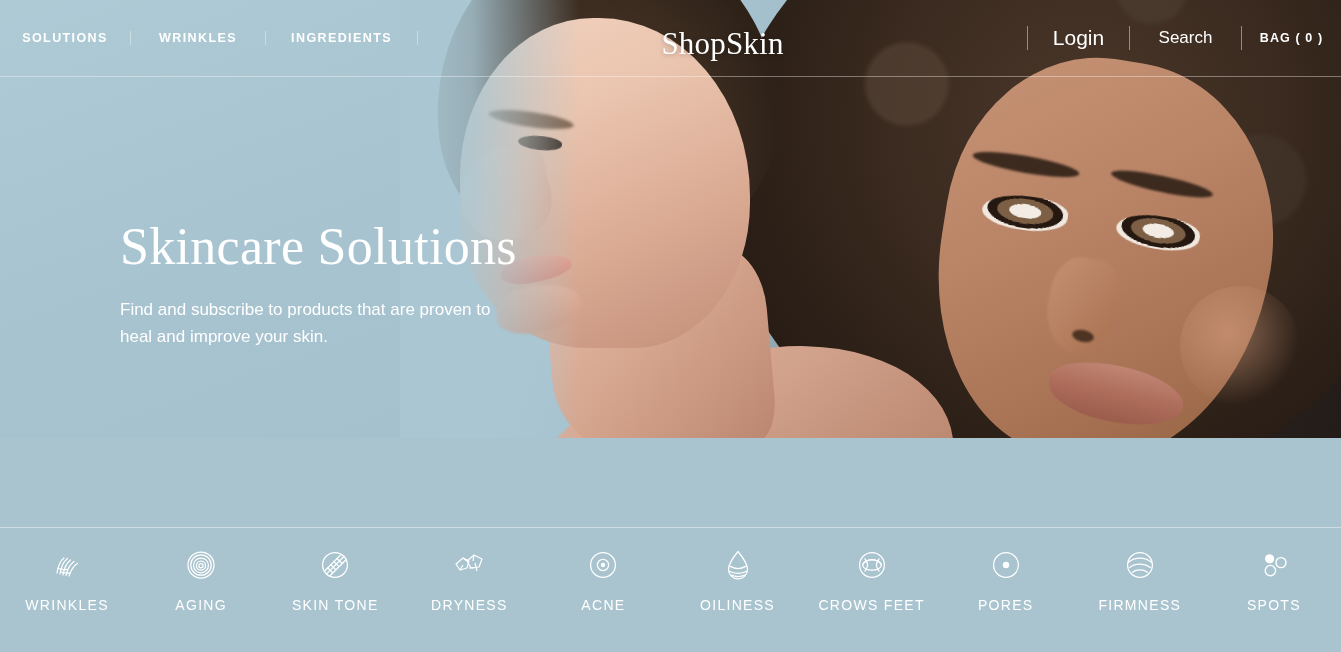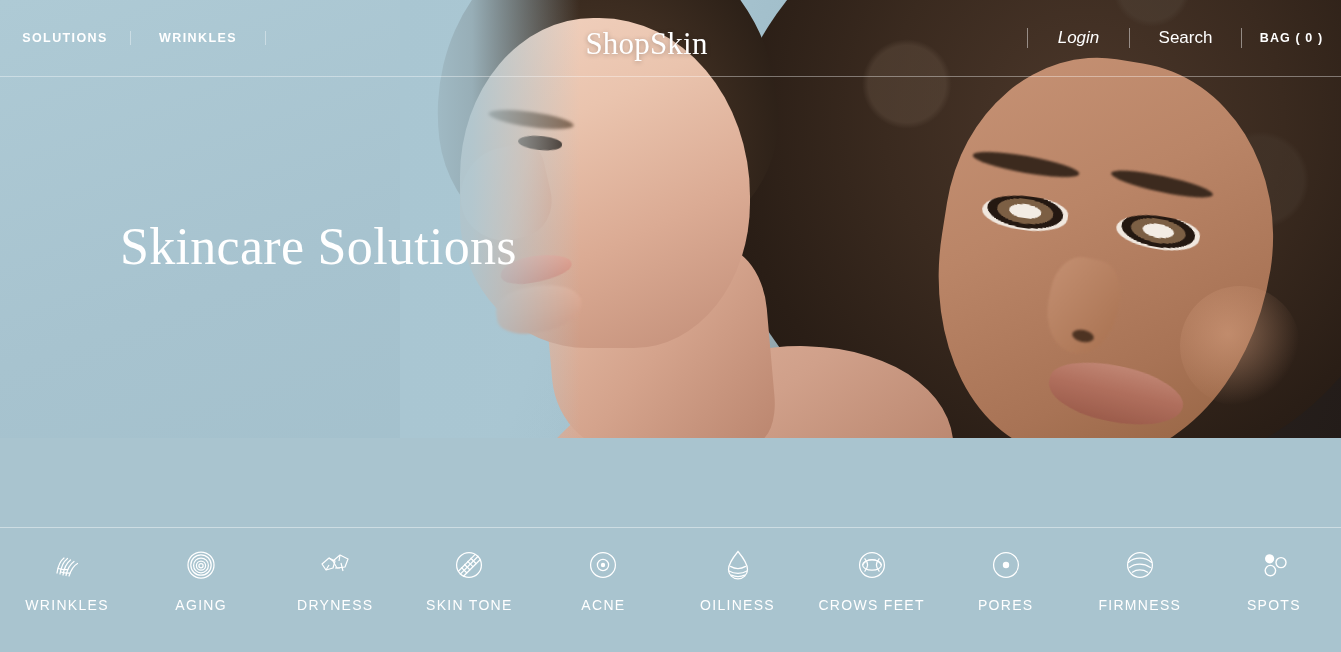--- a/index.html
+++ b/index.html
@@ -163,21 +163,21 @@
   .logo{
     color:#fff; font-family:"Liberation Serif", serif; font-size:31px;
     letter-spacing:.2px; text-shadow:0 1px 5px rgba(0,0,0,.28); cursor:pointer;
   }
   .nav-right{ display:flex; align-items:stretch; }
   .nav-cell-r{
     display:flex; align-items:center; justify-content:center;
     border-left:1px solid rgba(255,255,255,.45);
     color:#fff; cursor:pointer; user-select:none;
   }
-  .nav-cell-r.login{ width:102px; font-size:17px;font-style:italic; }
+  .nav-cell-r.login{ width:102px; font-size:21px; }
   .nav-cell-r.search{ width:112px; font-size:17px; }
   .nav-cell-r.bag{ width:100px; font-size:12.5px; font-weight:700; letter-spacing:1.1px; }
 
   
   .hero-copy{ position:absolute; left:120px; top:218px; z-index:15; }
   .hero-title{
     font-family:"Liberation Serif", serif; font-size:52px; color:#ffffff;
     font-weight:400; letter-spacing:.3px; line-height:1.1;
   }
   .hero-sub{
@@ -247,20 +247,23 @@
   <div class="band-divider"></div>
 
   <div class="header">
     <div class="nav-left">
       <div class="nav-cell solutions">
         <span>SOLUTIONS</span>
       </div>
       <div class="nav-cell products">
         <span>WRINKLES</span>
       </div>
+      <div class="nav-cell ingredients">
+        <span>INGREDIENTS</span>
+      </div>
     </div>
 
     <div class="logo-wrap">
       <div class="logo">ShopSkin</div>
     </div>
 
     <div class="nav-right">
       <div class="nav-cell-r login">
         <span>Login</span>
       </div>
@@ -268,20 +271,21 @@
         <span>Search</span>
       </div>
       <div class="nav-cell-r bag">
         <span>BAG ( 0 )</span>
       </div>
     </div>
   </div>
 
   <div class="hero-copy">
     <h1 class="hero-title">Skincare Solutions</h1>
+    <p class="hero-sub">Find and subscribe to products that are proven to heal and improve your skin.</p>
   </div>
 
   <div class="concerns">
 
     <div class="concern">
       <span>
         <svg width="34" height="34" viewBox="0 0 34 34" fill="none" stroke="#ffffff" stroke-width="1.25" stroke-linecap="round">
           <path d="M7 25c1-7 3-12 7-15"></path>
             <path d="M10 26c1-7 3-12 7.5-15.5"></path>
           <path d="M13 27c1-7 3-11.5 7.5-15"></path>
@@ -298,52 +302,52 @@
       <span>
         <svg width="34" height="34" viewBox="0 0 34 34" fill="none" stroke="#ffffff" stroke-width="1.25">
           <circle cx="17" cy="17" r="13"></circle>
             <circle cx="17" cy="17" r="10.2"></circle>
           <circle cx="17" cy="17.4" r="7.4"></circle>
             <circle cx="17" cy="17.6" r="4.6"></circle>
           <circle cx="17" cy="17.8" r="2.1"></circle>
         </svg>
       </span>
       <span class="concern-label">AGING</span>
-    </div>
-
-    <div class="concern">
-      <span>
-        <svg width="34" height="34" viewBox="0 0 34 34" fill="none" stroke="#ffffff" stroke-width="1.2" stroke-linejoin="round">
-          <path d="M4 16l7-6 6 3-2 7-7 2z"></path>
-          <path d="M15 13l7-6 8 4-3 8-8 1z"></path>
-          <path d="M11 10l4 3M17 20l5 0M22 7l-1 6M25 23l-2-8"></path>
-          <path d="M8 22l3-5"></path>
-        </svg>
-      </span>
-      <span class="concern-label">DRYNESS</span>
     </div>
 
     <div class="concern">
       <span>
         <svg width="34" height="34" viewBox="0 0 34 34" fill="none" stroke="#ffffff" stroke-width="1.25" stroke-linecap="round">
           <circle cx="17" cy="17" r="12.4"></circle>
           <path d="M6.4 23.2L23.2 6.4"></path>
             <path d="M8.3 26.1L26.1 8.3"></path>
           <path d="M11.5 28.3L28.3 11.5"></path>
             <path d="M9.5 19.6l5.2 5.2"></path>
           <path d="M12.6 16.5l5.2 5.2"></path>
             <path d="M15.7 13.4l5.2 5.2"></path>
           <path d="M18.8 10.3l5.2 5.2"></path>
         </svg>
       </span>
       <span class="concern-label">SKIN TONE</span>
     </div>
 
     <div class="concern">
       <span>
+        <svg width="34" height="34" viewBox="0 0 34 34" fill="none" stroke="#ffffff" stroke-width="1.2" stroke-linejoin="round">
+          <path d="M4 16l7-6 6 3-2 7-7 2z"></path>
+          <path d="M15 13l7-6 8 4-3 8-8 1z"></path>
+          <path d="M11 10l4 3M17 20l5 0M22 7l-1 6M25 23l-2-8"></path>
+          <path d="M8 22l3-5"></path>
+        </svg>
+      </span>
+      <span class="concern-label">DRYNESS</span>
+    </div>
+
+    <div class="concern">
+      <span>
         <svg width="34" height="34" viewBox="0 0 34 34" fill="none" stroke="#ffffff" stroke-width="1.25">
           <circle cx="17" cy="17" r="12.4"></circle>
           <circle cx="17" cy="17" r="5.6"></circle>
           <circle cx="17" cy="17" r="2.2" fill="#ffffff" stroke="none"></circle>
         </svg>
       </span>
       <span class="concern-label">ACNE</span>
     </div>
 
     <div class="concern">

